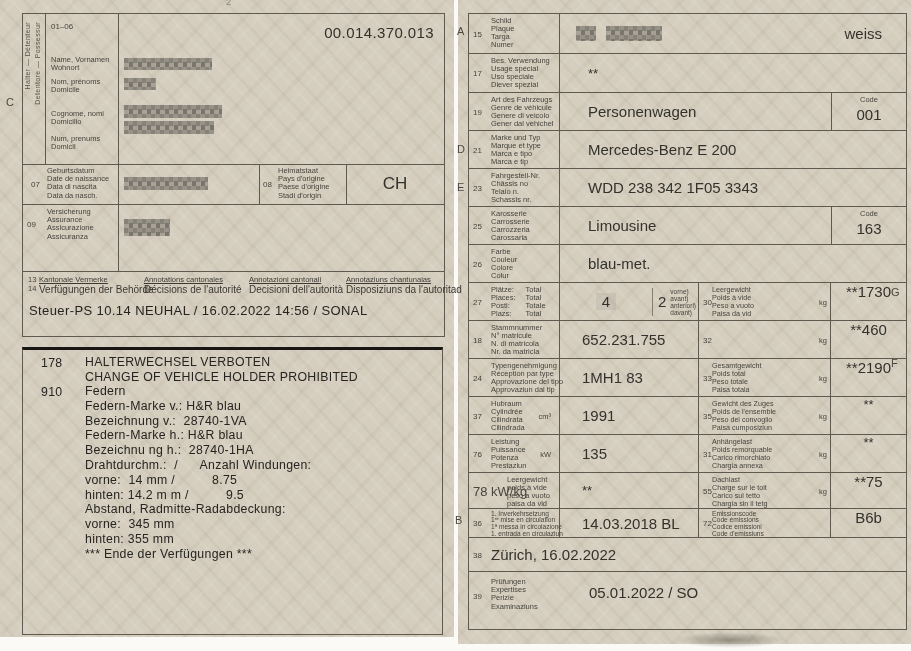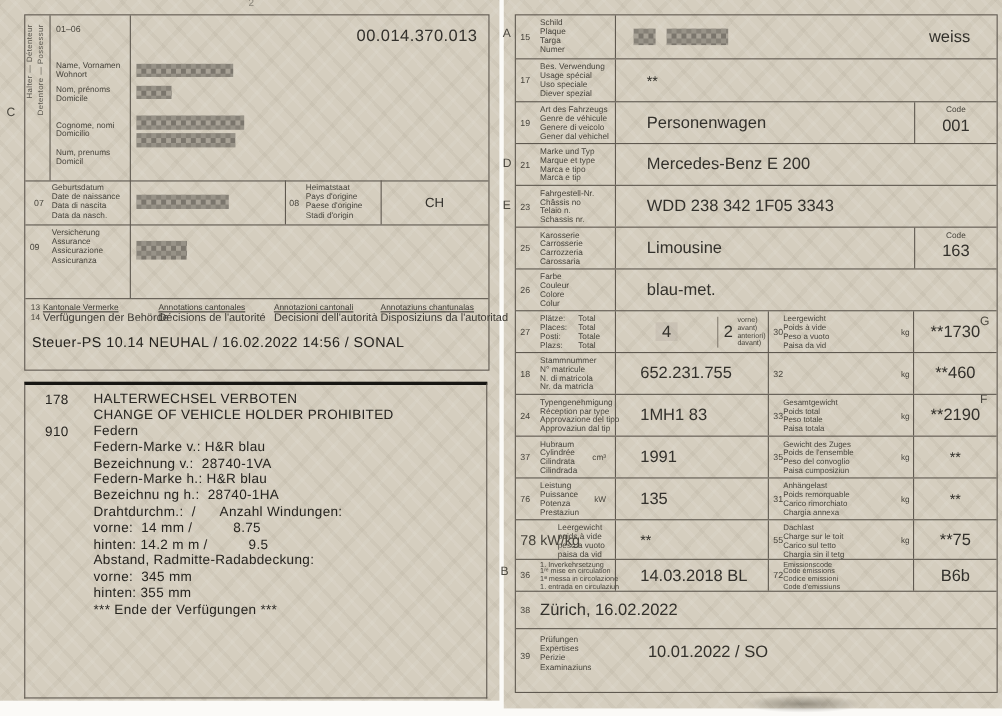--- a/index.html
+++ b/index.html
@@ -36,21 +36,21 @@
   .c-lab{width:90px;position:relative;padding:2.5px 0 0 22px;box-sizing:border-box;}
   .c-lab .num,.c-lab2 .num,.rnum{position:absolute;left:4px;top:50%;transform:translateY(-50%);}
   .c-val{flex:1;border-left:1px solid #5f5950;display:flex;align-items:center;padding-left:28px;box-sizing:border-box;}
   .c-code{width:75px;border-left:1px solid #5f5950;text-align:center;box-sizing:border-box;}
   .c-code .cap{font-size:7.5px;color:#47443c;margin-top:2px;}
   .c-code .cv{font-size:15px;margin-top:2px;}
   .half-l{width:229px;display:flex;box-sizing:border-box;}
   .half-r{flex:1;border-left:1px solid #5f5950;display:flex;box-sizing:border-box;}
   .c-lab2{flex:1;position:relative;padding:2.5px 0 0 13px;box-sizing:border-box;}
   .c-lab2 .lines{font-size:7.2px;line-height:8px;}
-  .c-val2{width:76px;border-left:1px solid #5f5950;display:flex;align-items:center;justify-content:center;box-sizing:border-box;}
+  .c-val2{width:76px;border-left:1px solid #5f5950;display:flex;align-items:flex-start;justify-content:center;box-sizing:border-box;}
   .unit{position:absolute;right:3px;top:50%;transform:translateY(-50%);font-size:7.5px;color:#47443c;}
   .sq .lines{font-size:6.6px;line-height:6.9px;}
   .seats{padding-left:0;}
   .seats-total{width:92px;display:flex;align-items:center;justify-content:center;}
   .seats-total span{background:rgba(60,55,45,.08);padding:0 6px;}
   .seats-front{border-left:1px solid #847d72;display:flex;align-items:center;padding-left:5px;margin:3px 0;}
   .front-words{font-size:6.5px;line-height:7px;color:#47443c;white-space:pre;margin-left:4px;}
   .lab2col{display:flex;gap:10px;}
   .plate-color{margin-left:auto;margin-right:24px;}
   .shadow{position:absolute;left:675px;top:632px;width:110px;height:16px;border-radius:50%;
@@ -105,21 +105,21 @@
 Date de naissance
 Data di nascita
 Data da nasch.</div>
     <div class="redact" style="left:101px;top:163px;width:84px;height:13px;"></div>
     <span class="abs num" style="left:240px;top:166px;">08</span>
     <div class="abs lines" style="left:255px;top:153px;">Heimatstaat
 Pays d'origine
 Paese d'origine
 Stadi d'origin</div>
     <div class="abs" style="left:323px;top:150px;width:98px;height:40px;display:flex;align-items:center;justify-content:center;">
-      <span class="val" style="font-size:12px;">CH</span>
+      <span class="val" style="font-size:17px;">CH</span>
     </div>
 
     <span class="abs num" style="left:4px;top:206px;">09</span>
     <div class="abs lines" style="left:24px;top:194px;">Versicherung
 Assurance
 Assicurazione
 Assicuranza</div>
     <div class="redact" style="left:101px;top:205px;width:46px;height:17px;"></div>
 
     <div class="abs lines" style="left:5px;top:261px;line-height:9px;">13
@@ -482,20 +482,20 @@
 
     <div class="rrow h57">
       <div class="c-lab" style="padding-top:6px;">
           <span class="num" style="top:20px;transform:none;">39</span>
         <div class="lines">Prüfungen
 Expertises
 Perizie
 Examinaziuns</div>
         </div>
       <div style="display:flex;align-items:flex-start;padding-top:12px;padding-left:30px;">
-          <span class="val">10.01.2022 / SO</span>
+          <span class="val">05.01.2022 / SO</span>
         </div>
     </div>
 
   </div>
 
   <div class="shadow"></div>
 </div>
 
 </body></html>

